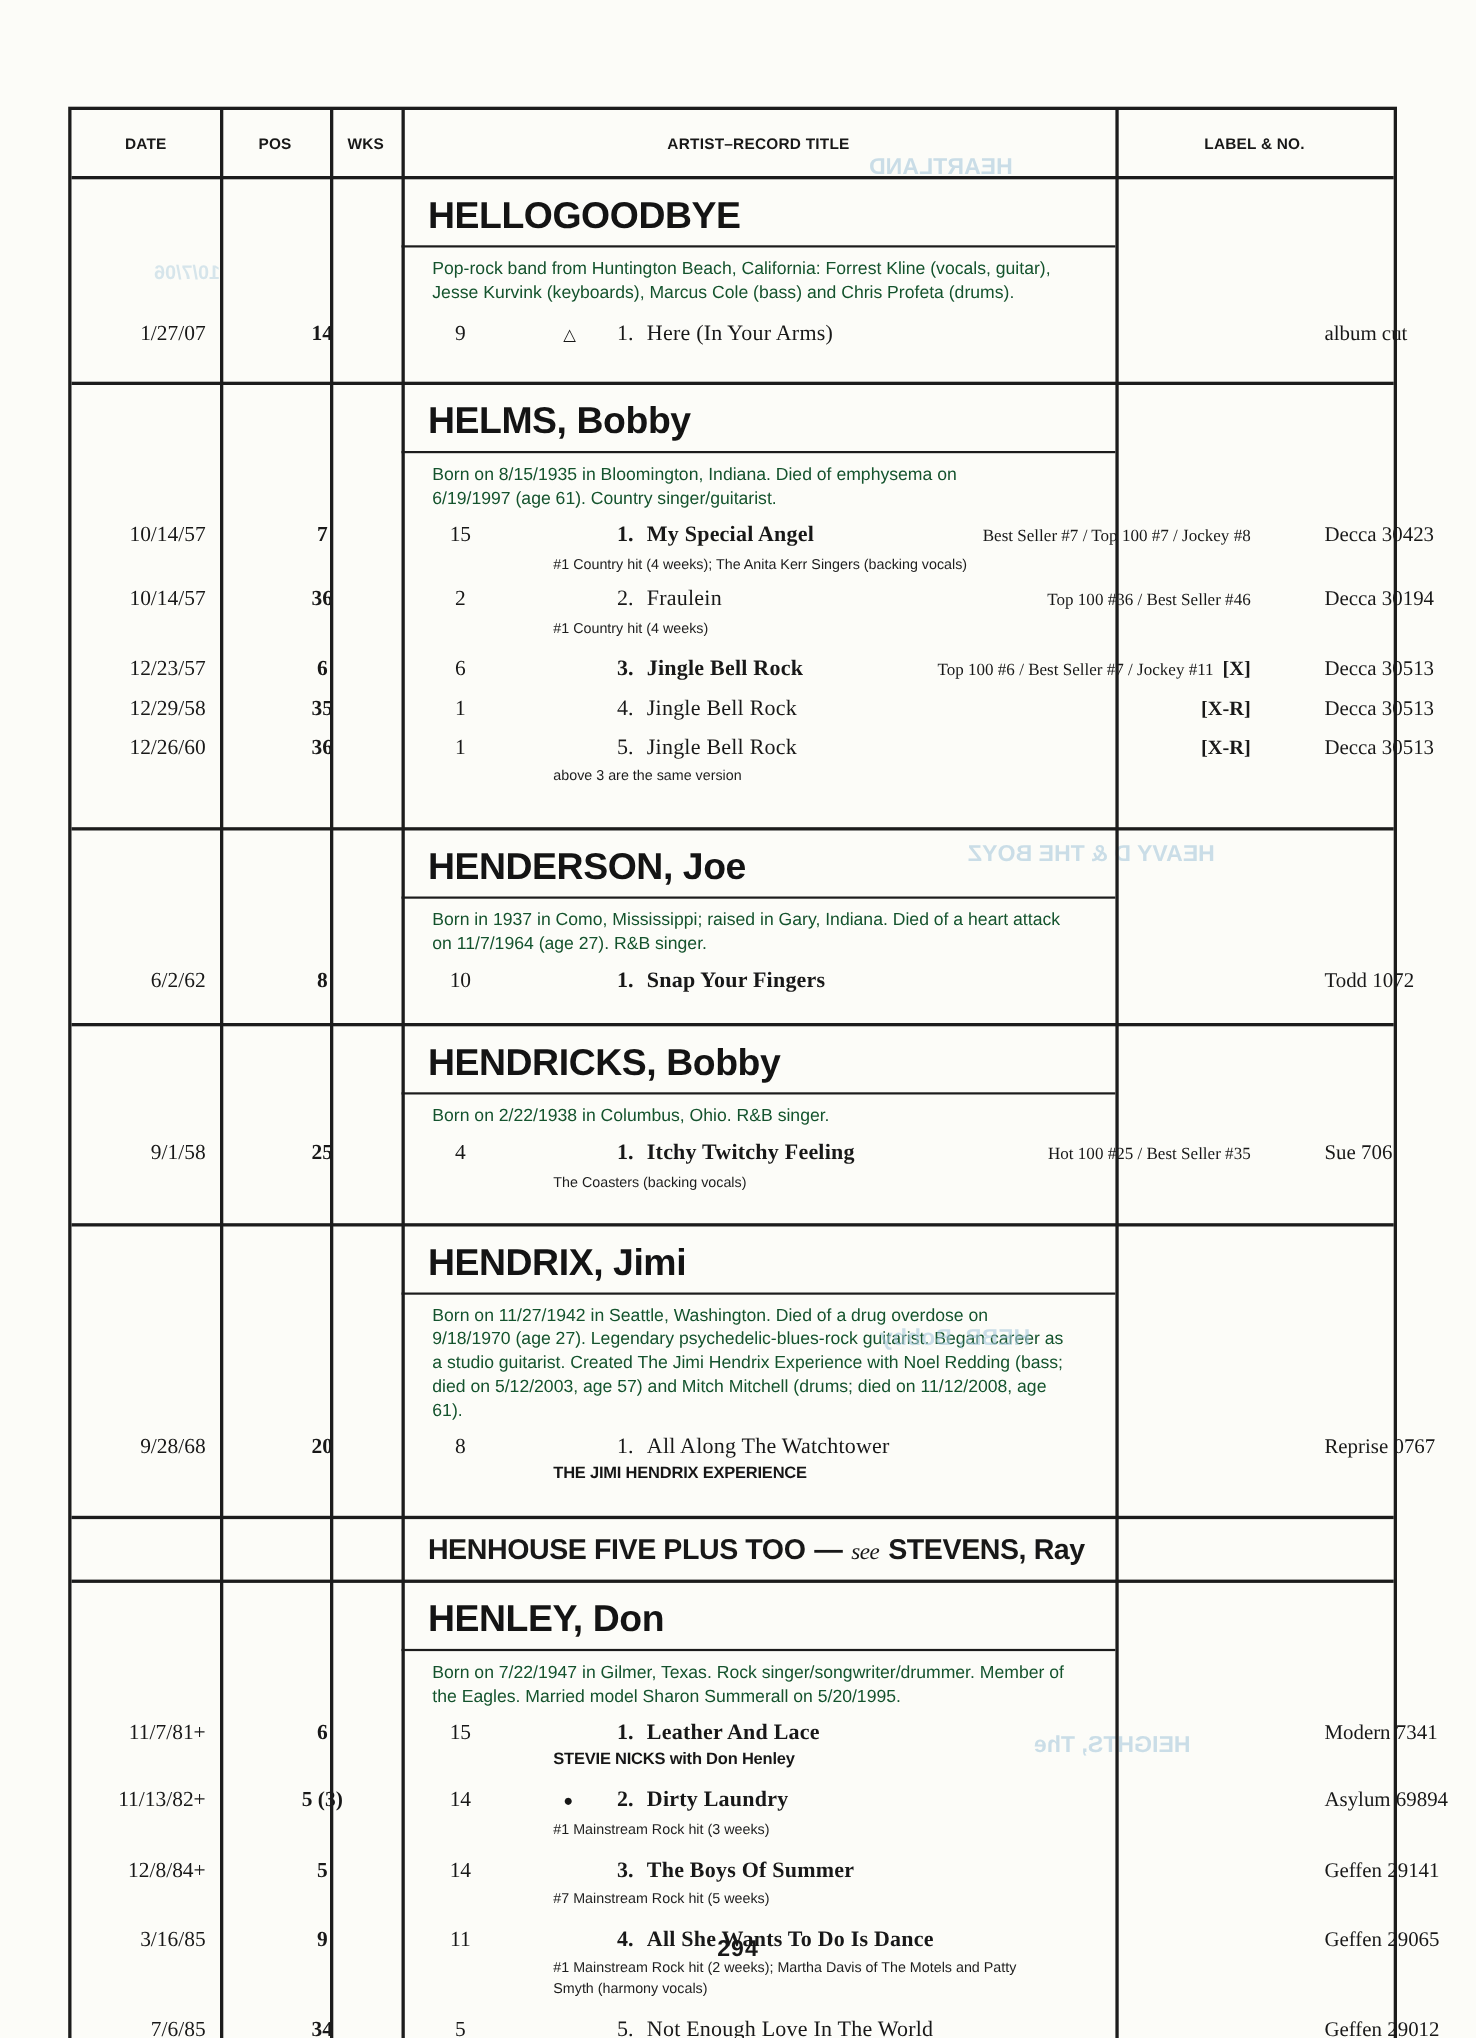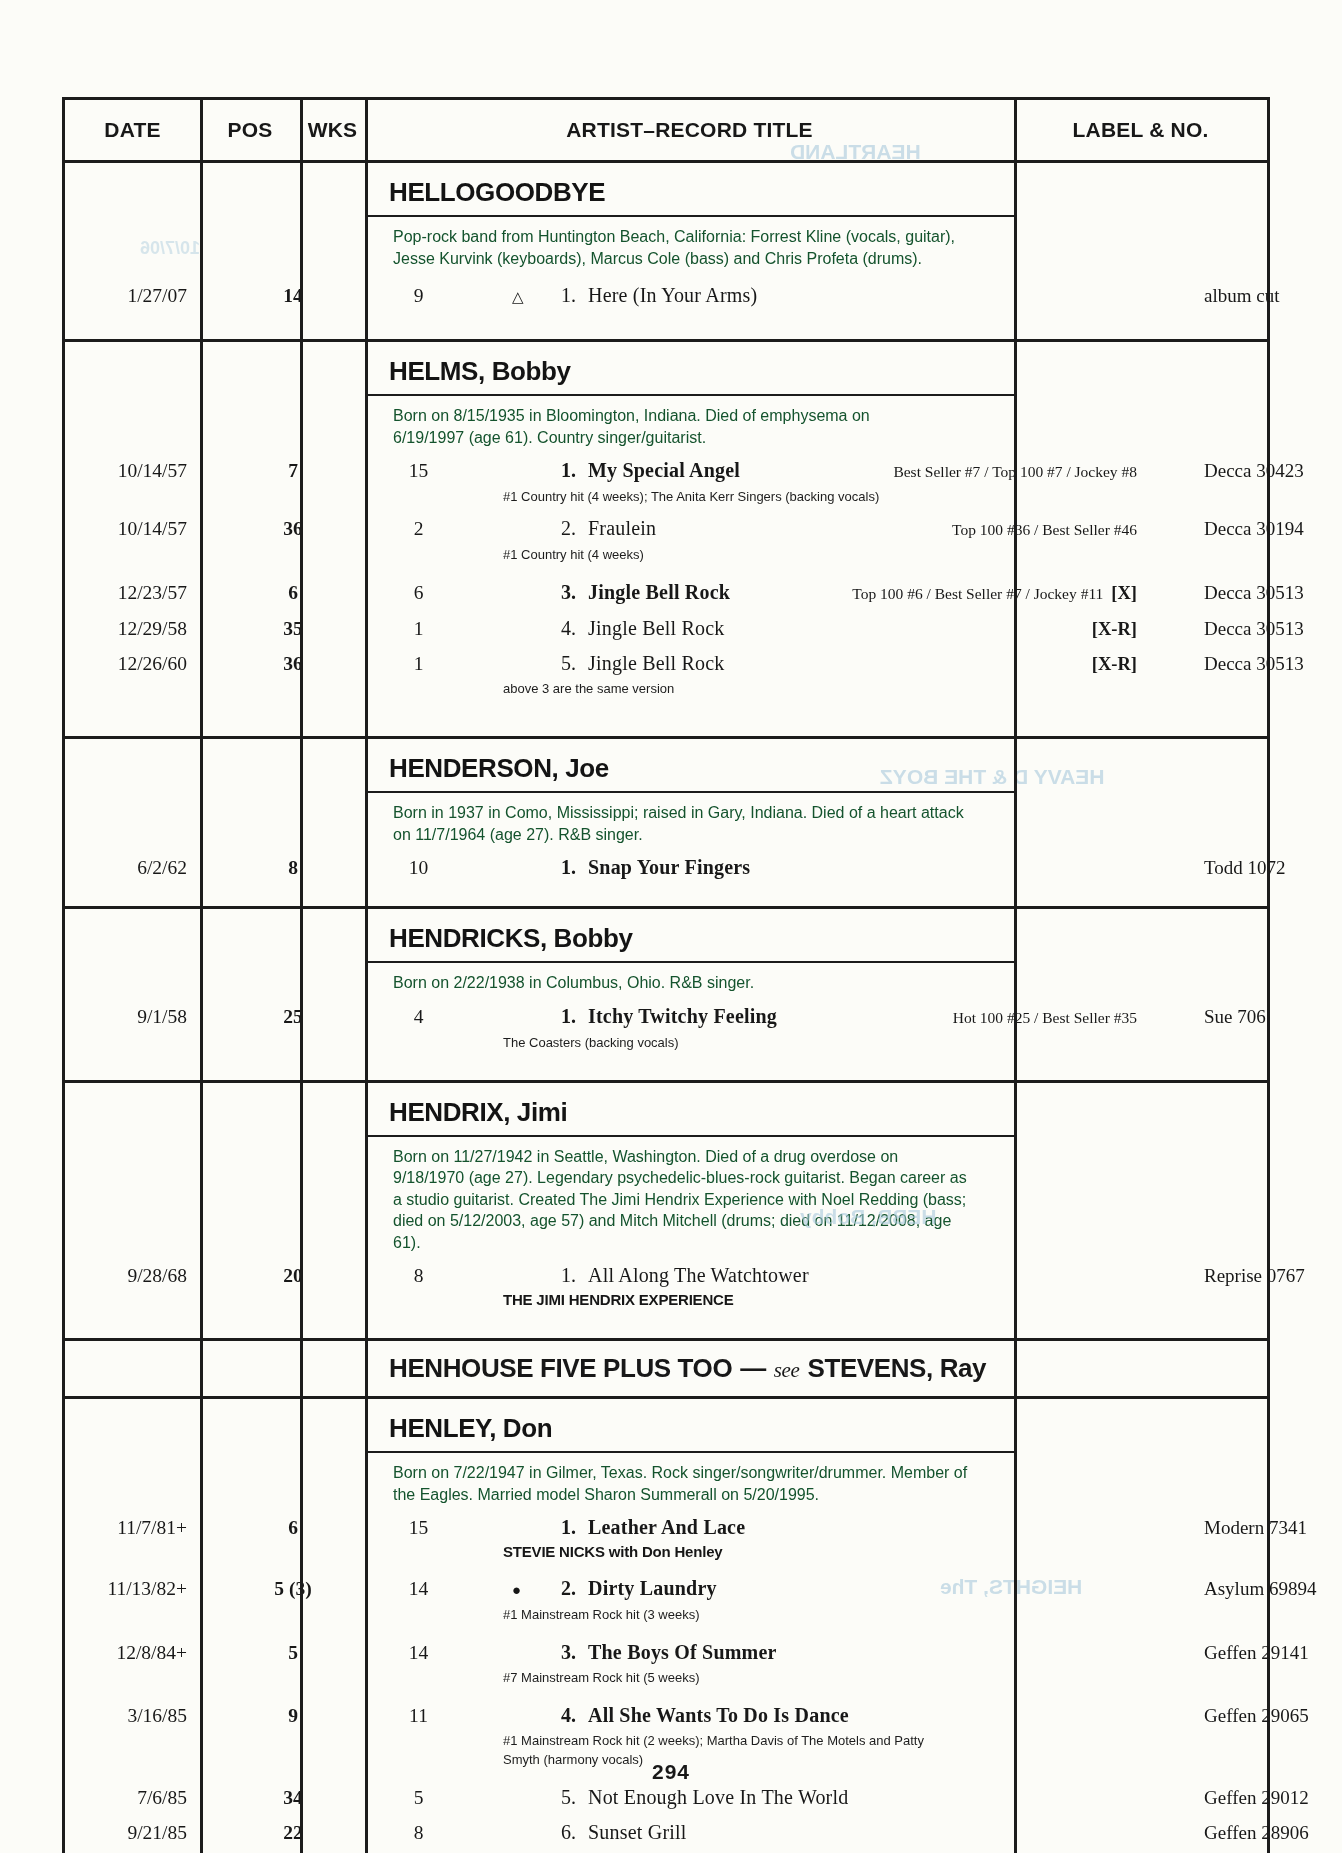--- a/index.html
+++ b/index.html
@@ -12,29 +12,29 @@
   .tbl{
     position:absolute;left:62px;top:97px;width:1202px;
     border:3px solid #1c1c1c;background:transparent;
   }
   .vline{position:absolute;top:0;bottom:0;width:2.5px;background:#1c1c1c;z-index:3;}
   .vl1{left:135px}.vl2{left:235px}.vl3{left:300px}.vl4{left:949px}
   
   .hdr{
     display:grid;grid-template-columns:135px 100px 65px 649px 1fr;
     height:60px;align-items:center;border-bottom:3px solid #1c1c1c;
-    font-family:"Liberation Sans",sans-serif;font-weight:700;font-size:21px;
+    font-family:"Liberation Sans",sans-serif;font-weight:700;font-size:14px;
     letter-spacing:.2px;text-align:center;
   }
   
   .sec{position:relative;border-bottom:3px solid #1c1c1c;padding:4px 0 16px;}
   .sec:last-child{border-bottom:none;}
   .aname{
     margin:10px 0 0 324px;font-family:"Liberation Sans",sans-serif;
-    font-weight:700;font-size:26px;letter-spacing:-.4px;color:#141414;
+    font-weight:700;font-size:34px;letter-spacing:-.4px;color:#141414;
   }
   .nrule{margin-left:300px;width:649px;border-top:2.5px solid #1c1c1c;margin-top:7px;}
   .bio{
     margin:9px 0 6px 328px;max-width:575px;
     font-family:"Liberation Sans",sans-serif;font-size:16px;line-height:21.5px;color:#14532d;
   }
   .bio.bw1{max-width:500px;}
   
   .erow{
     display:grid;grid-template-columns:135px 100px 65px 649px 1fr;

